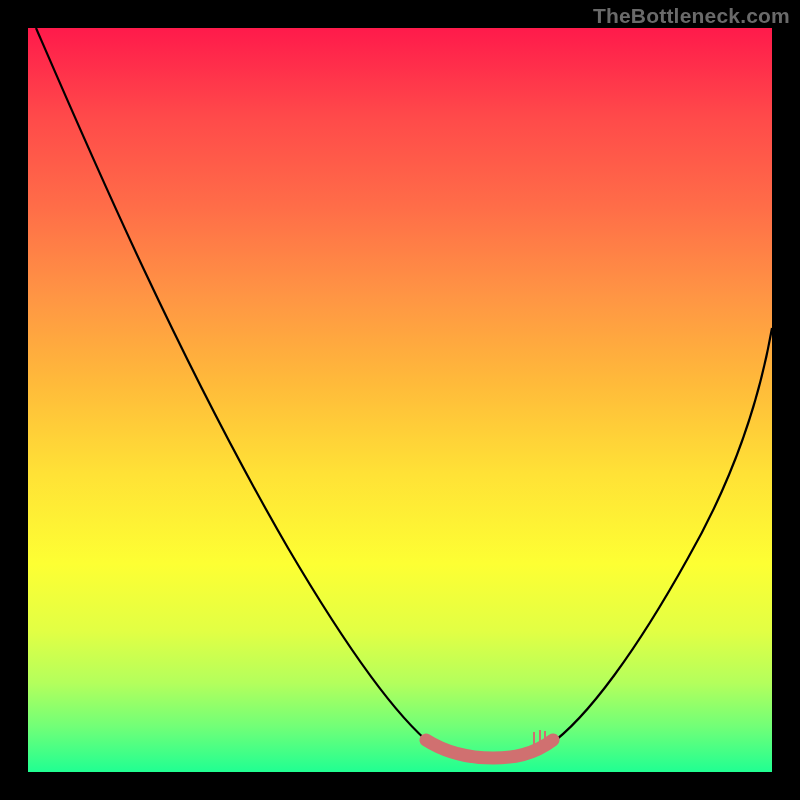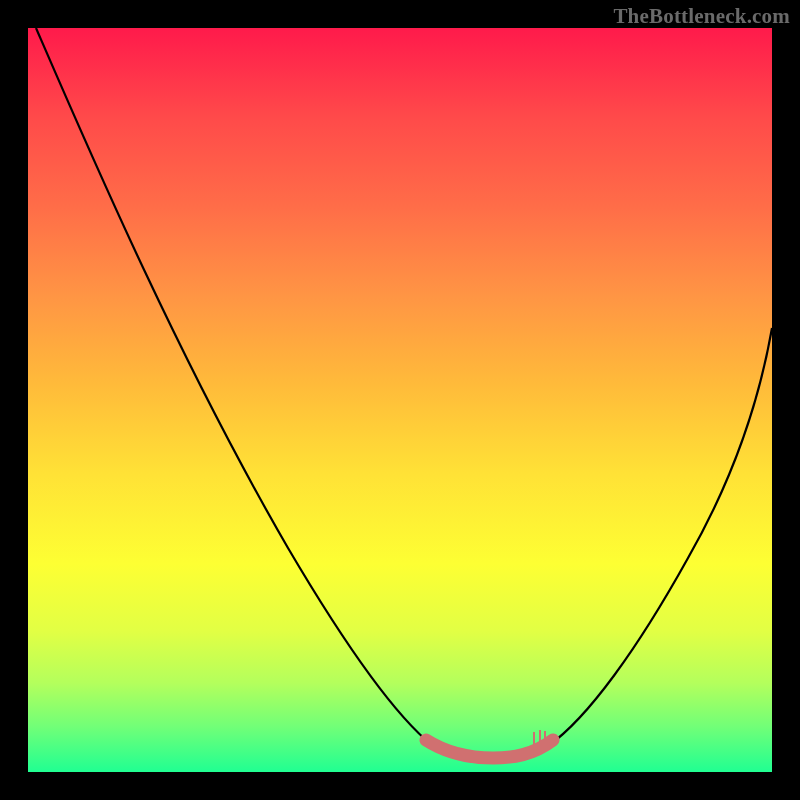--- a/index.html
+++ b/index.html
@@ -44,21 +44,21 @@
   svg.curves {
     position: absolute;
     inset: 0;
     width: 100%;
     height: 100%;
   }
   .watermark {
     position: absolute;
     top: 4px;
     right: 10px;
-    font-family: Liberation Serif, serif;
+    font-family: Liberation Sans, sans-serif;
     font-size: 21px;
     font-weight: bold;
     color: #6a6a6a;
     letter-spacing: 0.2px;
   }
 </style>
 </head>
 <body>
 
 <div class="frame">

